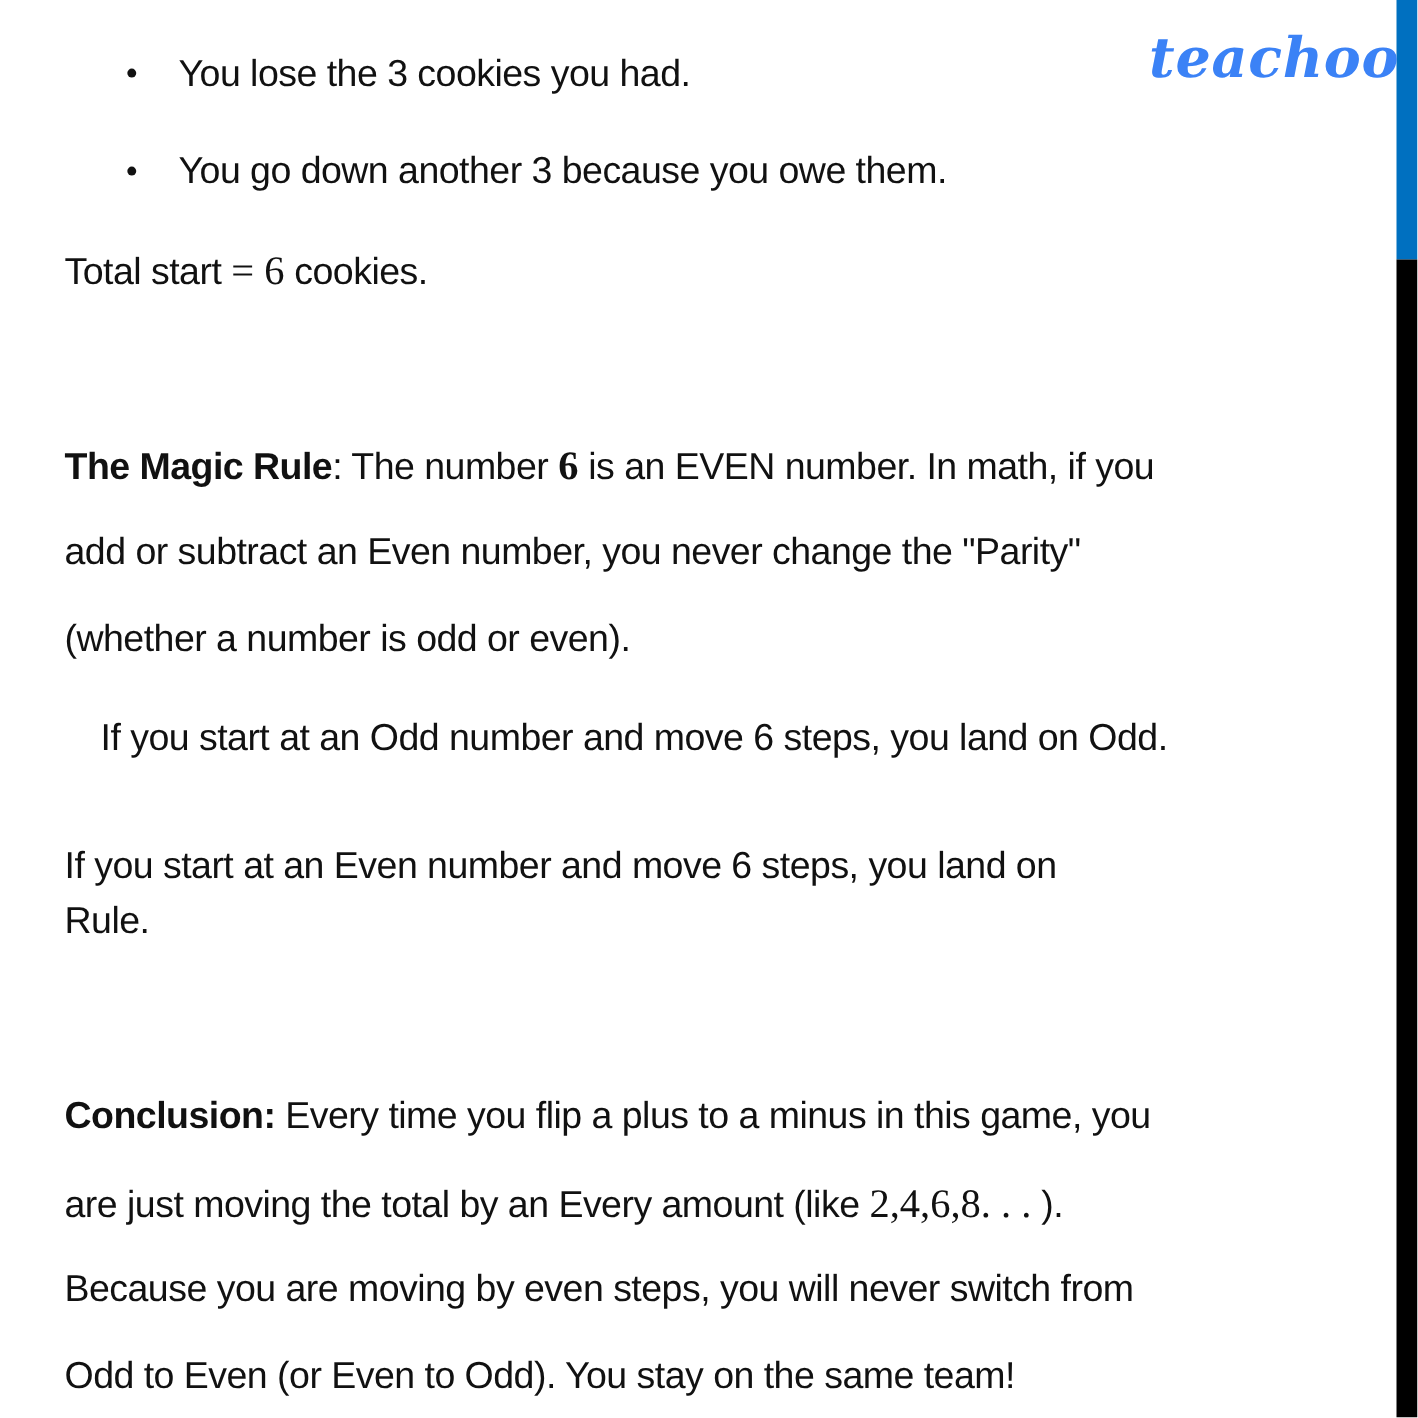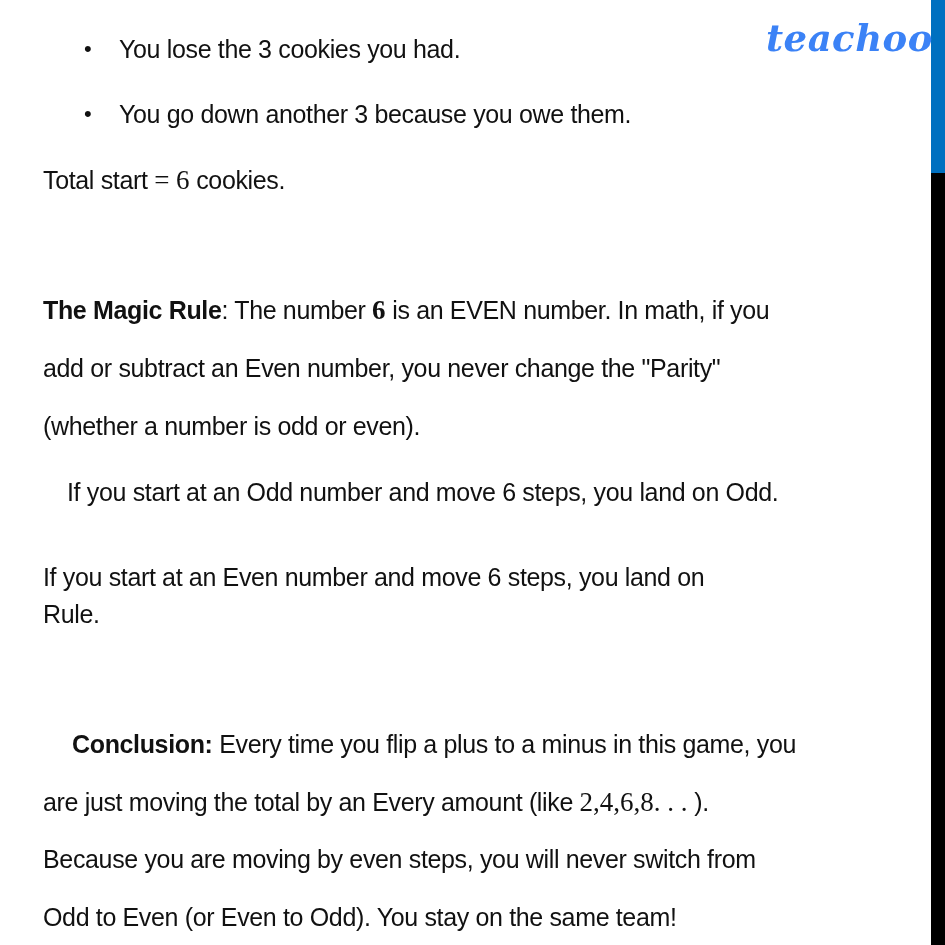--- a/index.html
+++ b/index.html
@@ -90,20 +90,20 @@
 <div class="line" style="left:43px; top:293px;">
   <span class="bold">The Magic Rule</span><span>: The number </span><span class="math-bold">6</span><span> is an EVEN number. In math, if you</span>
 </div>
 <div class="line" style="left:43px; top:351px;">add or subtract an Even number, you never change the "Parity"</div>
 <div class="line" style="left:43px; top:409px;">(whether a number is odd or even).</div>
 
 <div class="line" style="left:43px; top:475px;margin-left:24px;">If you start at an Odd number and move 6 steps, you land on Odd.</div>
 <div class="line" style="left:43px; top:539px;margin-top:21px;">If you start at an Even number and move 6 steps, you land on</div>
 <div class="line" style="left:43px; top:597px;">Rule.</div>
 
-<div class="line" style="left:43px; top:727px;margin-left:29px;">
+<div class="line" style="left:43px; top:727px;">
   <span class="bold">Conclusion:</span><span> Every time you flip a plus to a minus in this game, you</span>
 </div>
 <div class="line" style="left:43px; top:785px;">
   <span>are just moving the total by an Every amount (like </span><span class="math">2,4,6,8. . .</span><span> ).</span>
 </div>
 <div class="line" style="left:43px; top:842px;">Because you are moving by even steps, you will never switch from</div>
 <div class="line" style="left:43px; top:900px;">Odd to Even (or Even to Odd). You stay on the same team!</div>
 
 </body></html>

